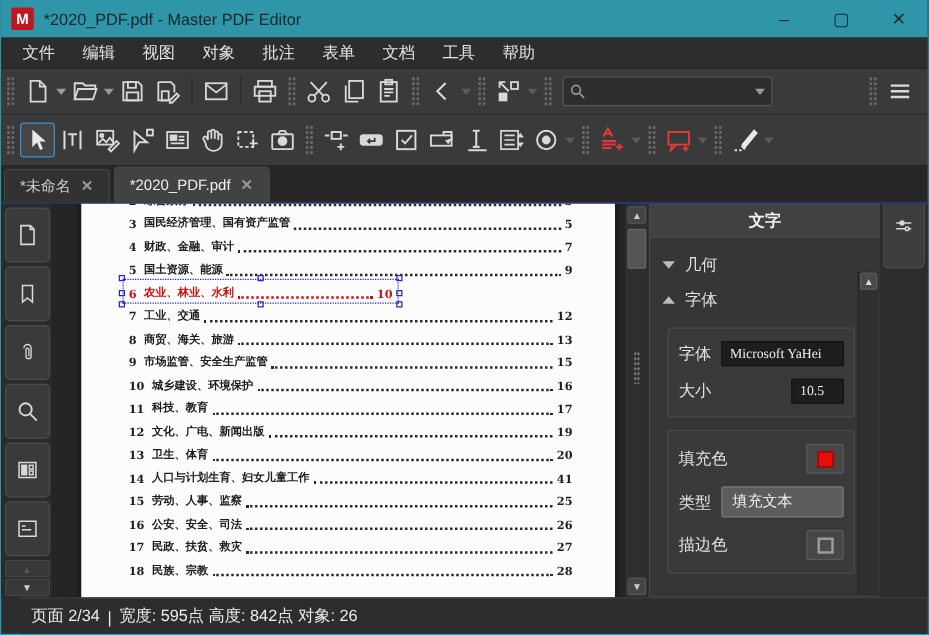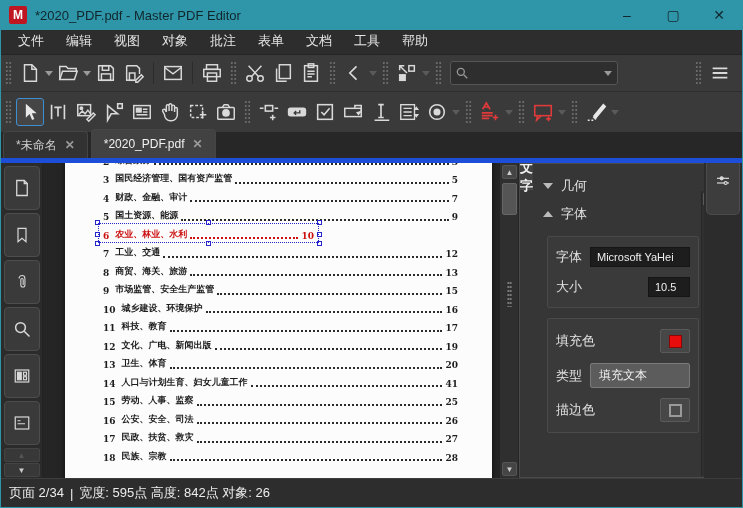--- a/index.html
+++ b/index.html
@@ -8,41 +8,41 @@
   .window { position:relative; width:743px; height:508px; border-left:1px solid #2f96aa; border-right:1px solid #2f96aa; border-bottom:1px solid #2f96aa; background:#2d2d2d; }
 
   
   .titlebar { position:absolute; top:0; left:0; right:0; height:30px; background:#2f96aa; display:flex; align-items:center; padding-left:8px; }
   .logo { width:18px; height:18px; background:#c01622; border-radius:2px; display:flex; align-items:center; justify-content:center; color:#fff; font-weight:bold; font-size:12px; margin-right:8px; }
   .title-text { color:#10262b; font-size:13px; }
   .win-controls { position:absolute; right:0; top:0; height:30px; display:flex; }
   .win-btn { width:46px; height:30px; display:flex; align-items:center; justify-content:center; color:#13272c; font-size:14px; cursor:default; }
 
   
-  .menubar { position:absolute; top:30px; left:0; right:0; height:25px; background:#2d2d2d; display:flex; align-items:center; padding-left:6px; border-bottom:1px solid #242424;font-family:Liberation Mono, monospace; }
+  .menubar { position:absolute; top:30px; left:0; right:0; height:25px; background:#2d2d2d; display:flex; align-items:center; padding-left:6px; border-bottom:1px solid #242424; }
   .menu-item { color:#e4e4e4; font-size:13px; padding:0 11px; line-height:24px; }
 
   
   .toolbar { position:absolute; left:0; right:0; background:#3a3a3a; display:flex; align-items:center; }
   .tb1 { top:55px; height:37px; border-bottom:1px solid #2e2e2e; }
   .tb2 { top:92px; height:41px; border-bottom:1px solid #262626; }
   .grip { width:7px; height:24px; margin:0 4px; background-image:radial-gradient(circle, #6a6a6a 1px, transparent 1.3px); background-size:3.5px 4px; }
   .tbtn { width:28px; height:28px; display:flex; align-items:center; justify-content:center; border:1px solid transparent; border-radius:3px; }
   .tbtn.active { border:1px solid #3d8fd1; background:#454545; }
   .tbtn svg { display:block; }
   .caret { width:10px; height:28px; display:flex; align-items:center; justify-content:center; }
   .caret i { width:0; height:0; border-left:4px solid transparent; border-right:4px solid transparent; border-top:5px solid #9a9a9a; }
   .dim i { border-top-color:#5a5a5a; }
   .sep { width:1px; height:22px; background:#2c2c2c; margin:0 5px; }
   .searchbox { display:flex; align-items:center; height:24px; width:168px; background:#2e2e2e; border:1px solid #555; border-radius:3px; padding:0 4px; margin:0 4px; }
   .searchbox input { flex:1; background:transparent; border:none; outline:none; color:#ddd; font-size:12px; min-width:10px; }
   .spacer { flex:1; }
 
   
-  .tabbar { position:absolute; top:133px; left:0; right:0; height:30px; background:#272727; display:flex; align-items:flex-end; padding-left:2px; border-bottom:5px solid #1d4ed8; }
+  .tabbar { position:absolute; top:133px; left:0; right:0; height:30px; background:#272727; display:flex; align-items:flex-end; padding-left:2px; border-bottom:1px solid #1d4ed8; }
   .tab { height:27px; display:flex; align-items:center; gap:8px; padding:0 12px; font-size:12px; color:#cfcfcf; background:#323232; border:1px solid #454545; border-bottom:none; border-radius:4px 4px 0 0; margin-right:3px; }
   .tab.active { background:#424242; color:#f0f0f0; height:29px;margin-top:12px; }
   .tab .x { color:#9a9a9a; font-size:12px; font-weight:bold; }
 
   
   .main { position:absolute; top:163px; left:0; right:0; height:315px; background:#262626; }
 
   
   .sidebar { position:absolute; left:0; top:0; bottom:0; width:42px; background:#2b2b2b; border-right:1px solid #222; display:flex; flex-direction:column; align-items:center; padding-top:3px; overflow:hidden; }
   .side-btn { width:36px; height:44px; min-height:44px; background:#3a3a3a; border:1px solid #4d4d4d; border-radius:4px; margin-bottom:3px; display:flex; align-items:center; justify-content:center; }
@@ -66,51 +66,51 @@
 
   
   .vscroll { position:absolute; left:498px; top:0; bottom:0; width:19px; background:#2f2f2f; border-left:1px solid #242424; }
   .vs-btn { position:absolute; left:2px; width:15px; height:14px; background:#454545; border:1px solid #555; border-radius:2px; color:#ccc; font-size:8px; display:flex; align-items:center; justify-content:center; }
   .vs-up { top:2px; }
   .vs-down { bottom:2px; }
   .vs-thumb { position:absolute; left:2px; top:20px; width:15px; height:32px; background:#555; border:1px solid #666; border-radius:2px; }
   .vs-dots { position:absolute; left:7px; top:118px; width:5px; height:26px; background-image:radial-gradient(circle, #8a8a8a 0.8px, transparent 1.1px); background-size:2.5px 4px; }
 
   
-  .rpanel { position:absolute; left:518px; top:0; bottom:0; width:186px; background:#363636; border:1px solid #4a4a4a; display:flex; flex-direction:row; overflow:hidden; }
+  .rpanel { position:absolute; left:518px; top:0; bottom:0; width:186px; background:#363636; border:1px solid #4a4a4a; display:flex; flex-direction:column; overflow:hidden; }
   .rp-header { height:26px; background:#414141; border-bottom:1px solid #4e4e4e; display:flex; align-items:center; justify-content:center; color:#f2f2f2; font-size:13px; font-weight:bold; }
   .rp-body { position:relative; flex:1; padding:8px 20px 1px 10px; }
   .rp-section { display:flex; align-items:center; gap:8px; height:28px; color:#e2e2e2; font-size:13px; }
   .tri { width:0; height:0; border-left:5px solid transparent; border-right:5px solid transparent; }
   .tri.down { border-top:6px solid #bbb; }
   .tri.up { border-bottom:6px solid #bbb; }
   .rp-group { border:1px solid #4a4a4a; background:#3a3a3a; border-radius:2px; margin:8px 0 10px 4px; padding:10px 8px; }
   .rp-row { display:flex; align-items:center; margin-bottom:10px; }
   .rp-row:last-child { margin-bottom:0; }
   .rp-label { color:#e2e2e2; font-size:13px; margin-right:8px; white-space:nowrap; }
-  .rp-input { background:#1d1d1d; border:1px solid #151515; color:#eee; font-family:Liberation Sans, sans-serif; font-size:11px; padding:3px 6px; }
+  .rp-input { background:#1d1d1d; border:1px solid #151515; color:#eee; font-family:Liberation Serif, serif; font-size:11px; padding:3px 6px; }
   .rp-input.font { flex:1; min-width:0; }
   .rp-input.size { width:42px; margin-left:auto; }
   .rp-row.size-row { justify-content:flex-end; }
   .rp-select { background:#5c5c5c; border:1px solid #7a7a7a; color:#f2f2f2; font-size:12px; padding:3px 8px; width:100px; margin-left:auto; border-radius:2px; }
   .swatch-btn { width:30px; height:24px; background:#474747; border:1px solid #5a5a5a; border-radius:2px; margin-left:auto; display:flex; align-items:center; justify-content:center; }
   .swatch { width:13px; height:13px; }
   .swatch.fill { background:#e80c0c; border:1px solid #8a0707; }
   .swatch.stroke { background:#4b4b4b; border:2px solid #9a9a9a; }
   .rp-input.lw { width:34px; margin-left:auto; }
   .rp-scroll { position:absolute; right:1px; top:27px; bottom:1px; width:17px; background:#303030; border-left:1px solid #272727; }
   .rps-btn { position:absolute; left:1px; width:14px; height:14px; border-radius:2px; display:flex; align-items:center; justify-content:center; font-size:8px; }
   .rps-up { top:1px; background:#4a4a4a; border:1px solid #5a5a5a; color:#ddd; }
 
   
   .rstrip { position:absolute; right:0; top:0; bottom:0; width:38px; background:#2c2c2c; }
   .rtab { position:absolute; top:0; left:2px; width:34px; height:52px; background:#3d3d3d; border:1px solid #4c4c4c; border-top:none; border-radius:0 0 5px 5px; display:flex; align-items:flex-start; justify-content:center; padding-top:10px; }
 
   
-  .statusbar { position:absolute; left:0; right:0; bottom:0; height:29px; background:#2d2d2d; border-top:1px solid #3d3d3d; display:flex; align-items:center; padding-left:8px; color:#ececec; font-size:13px; gap:6px; }
+  .statusbar { position:absolute; left:16px; right:0; bottom:0; height:29px; background:#2d2d2d; border-top:1px solid #3d3d3d; display:flex; align-items:center; padding-left:8px; color:#ececec; font-size:13px; gap:6px; }
 </style>
 </head>
 <body>
 
 <div class="window">
 
   <div class="titlebar">
     <div class="logo">M</div>
     <div class="title-text">*2020_PDF.pdf - Master PDF Editor</div>
     <div class="win-controls">

